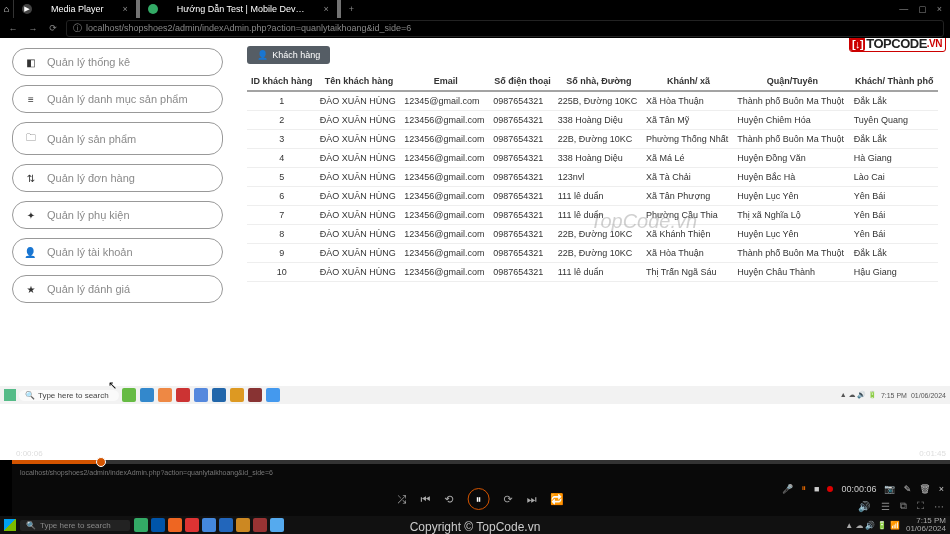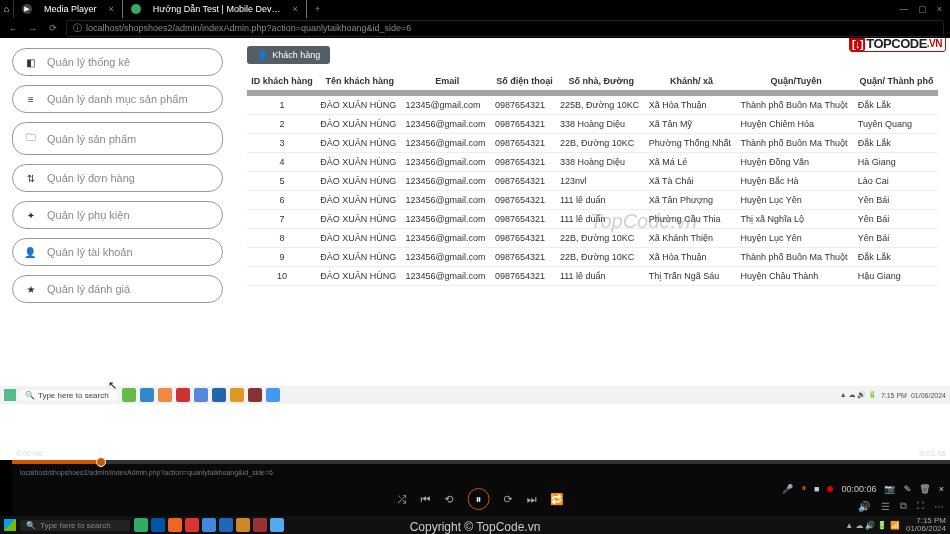--- a/index.html
+++ b/index.html
@@ -1,21 +1,21 @@
 <!DOCTYPE html>
 <html><head>
 <meta charset="utf-8">
 <style>
 * { margin: 0; padding: 0; box-sizing: border-box; font-family: "Segoe UI", Arial, sans-serif; }
 html, body { width: 950px; height: 534px; overflow: hidden; background: #000; }
 
 
 .titlebar { height: 18px; background: #000; color: #fff; display: flex; align-items: center; font-size: 9px; position: relative; }
 .titlebar .home { width: 14px; text-align: center; border-right: 1px solid #333; height: 100%; display: flex; align-items: center; justify-content: center; }
-.titlebar .tab { display: flex; align-items: center; height: 100%; padding: 0 8px; gap: 12px; border-right: 1px solid #737373; }
+.titlebar .tab { display: flex; align-items: center; height: 100%; padding: 0 8px; gap: 19px; border-right: 4px solid #737373; }
 .titlebar .tab.first { background: #000; }
 .titlebar .tab .dot { width: 10px; height: 10px; border-radius: 50%; background: #444; display: inline-flex; align-items: center; justify-content: center; font-size: 7px; }
 .titlebar .tab .close { font-size: 9px; color: #888; }
 .titlebar .plus { padding: 0 8px; color: #888; }
 .titlebar .winctl { position: absolute; right: 0; display: flex; gap: 10px; padding: 0 8px; color: #888; font-size: 9px; }
 
 
 .urlbar { height: 20px; background: #000; display: flex; align-items: center; gap: 6px; padding: 0 6px; font-size: 9px; color: #888; }
 .urlbar .btn { width: 14px; text-align: center; cursor: pointer; }
 .urlbar .addr { flex: 1; background: #000; border: 1px solid #222; border-radius: 3px; padding: 1px 6px; display: flex; align-items: center; gap: 4px; color: #888; }
@@ -27,21 +27,21 @@
 .sidebar { width: 235px; padding: 10px 12px; }
 .side-item { border: 1px solid #999; border-radius: 14px; padding: 7px 12px; margin-bottom: 9px; display: flex; align-items: center; gap: 10px; color: #8a8a8a; font-size: 11px; cursor: pointer; }
 .side-item .icon { width: 12px; display: inline-flex; justify-content: center; color: #333; font-size: 10px; }
 .side-item.active { opacity: 1; }
 
 
 .main { flex: 1; padding: 6px 12px; }
 .badge { display: inline-flex; align-items: center; gap: 4px; background: #555d65; color: #fff; font-size: 9px; padding: 4px 10px; border-radius: 3px; margin-bottom: 8px; }
 
 table { width: 100%; border-collapse: collapse; font-size: 9px; color: #333; }
-th { font-weight: 700; padding: 4px 3px; text-align: center; border-bottom: 6px solid #a3a3a3; white-space: nowrap; }
+th { font-weight: 700; padding: 4px 3px; text-align: center; border-bottom: 2px solid #a3a3a3; white-space: nowrap; }
 td { padding: 4px 3px; border-bottom: 1px solid #eee; text-align: left; white-space: nowrap; }
 td.center { text-align: center; }
 
 
 .topcode-logo { position: absolute; top: -3px; right: 4px; display: flex; align-items: center; background: #fff; border: 1px solid #c00; border-radius: 3px; padding: 0 3px 0 0; font-weight: 800; font-size: 13px; letter-spacing: -0.5px; z-index: 50; }
 .topcode-logo .red { background: #c00; color: #fff; padding: 1px 2px; border-radius: 2px; margin-right: 1px; font-size: 11px; }
 .topcode-logo .tc-text { color: #222; }
 .topcode-logo .vn { color: #c00; font-size: 10px; }
 .wm-center { position: absolute; left: 590px; top: 172px; font-size: 20px; color: rgba(120,120,120,0.35); font-weight: 500; z-index: 40; pointer-events: none; font-style: italic; }
 
@@ -156,21 +156,21 @@
     <table>
       <thead>
           <tr id="thead-row">
             <th>ID khách hàng</th>
             <th>Tên khách hàng</th>
             <th>Email</th>
             <th>Số điện thoại</th>
             <th>Số nhà, Đường</th>
             <th>Khánh/ xã</th>
             <th>Quận/Tuyên</th>
-            <th>Quận/ Thành phố</th>
+            <th>Khách/ Thành phố</th>
           </tr>
         </thead>
       <tbody id="tbody">
           <tr>
             <td class="center">1</td>
             <td>ĐÀO XUÂN HÙNG</td>
             <td>12345@gmail.com</td>
             <td>0987654321</td>
             <td>225B, Đường 10KC</td>
             <td>Xã Hòa Thuận</td>

